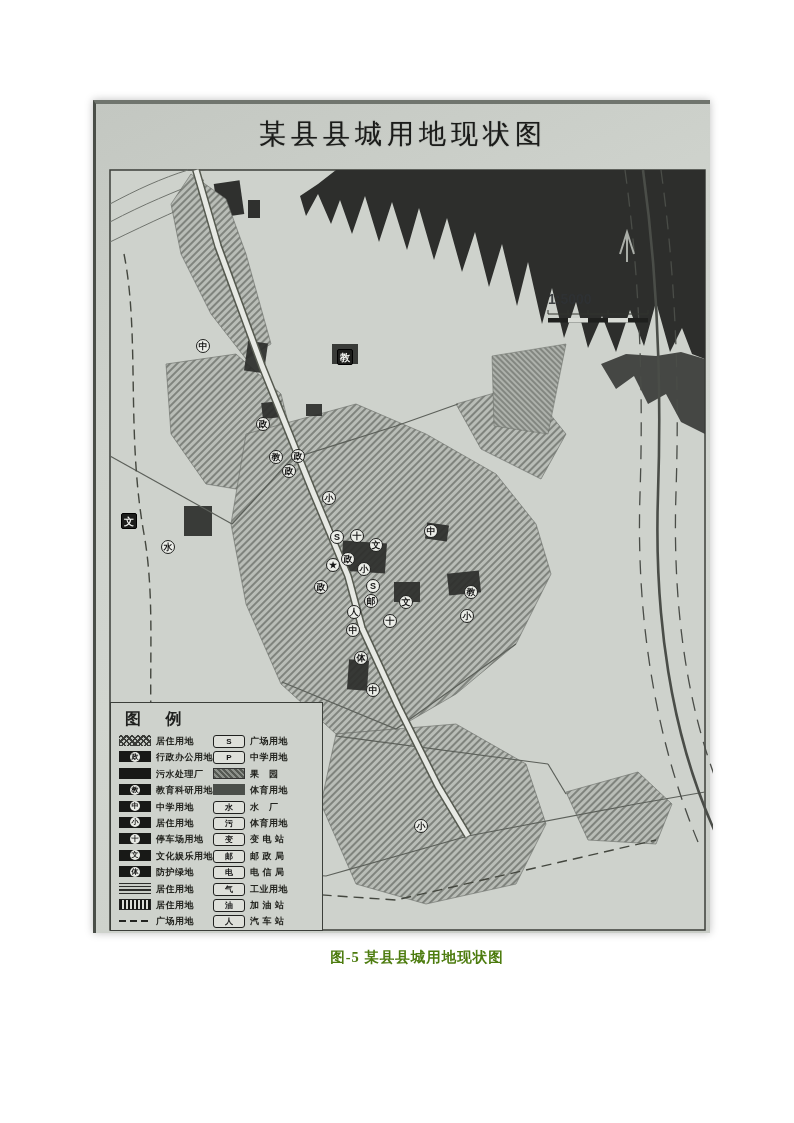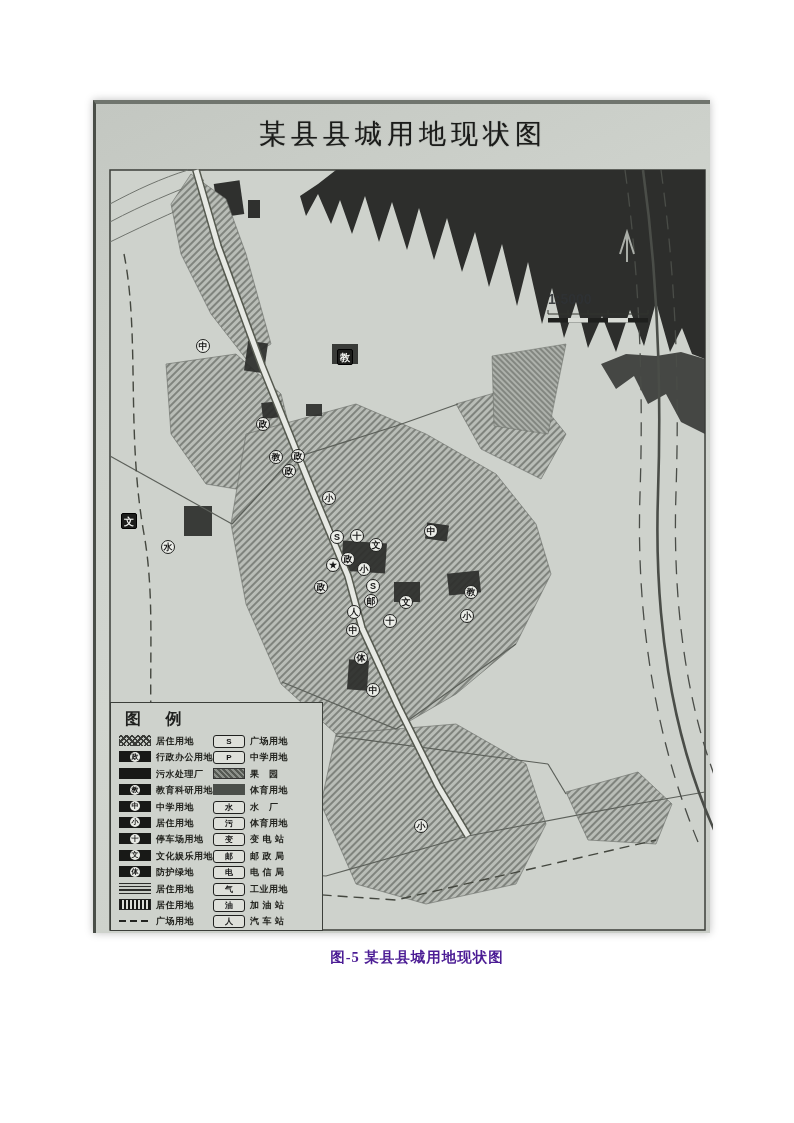--- a/index.html
+++ b/index.html
@@ -62,21 +62,21 @@
   .sw.hatch-vert{background:repeating-linear-gradient(90deg,#141513 0 2px,#dadcd7 2px 4px);border:1px solid #222;}
   .sw.dash-line{background-image:repeating-linear-gradient(90deg,#232421 0 7px,transparent 7px 11px);
       background-size:100% 2.4px;background-position:0 center;background-repeat:no-repeat;}
   .sw.white-box{background:#dee0da;border:1.3px solid #1f201e;border-radius:3px;
       font-size:8px;font-weight:bold;color:#141414;height:13px;}
   .sw.hatch-dense{background:repeating-linear-gradient(45deg,#565a54 0 2px,#8d918b 2px 4px);border:1px solid #333;}
   .sw.solid-gray{background:#4b4f4a;}
   
   .caption{
     position:absolute;left:0;right:0;top:948px;text-align:center;
-    font-family:"Liberation Serif", serif;font-size:14.5px;font-weight:bold;color:#4c1d95;
+    font-family:"Liberation Serif", serif;font-size:14.5px;font-weight:bold;color:#4d7c0f;
     letter-spacing:1px;
     padding-left:40px;
   }
 </style>
 </head>
 <body>
 
 <div class="photo">
 
   <svg class="map-svg" width="617" height="833" viewBox="0 0 617 833">

